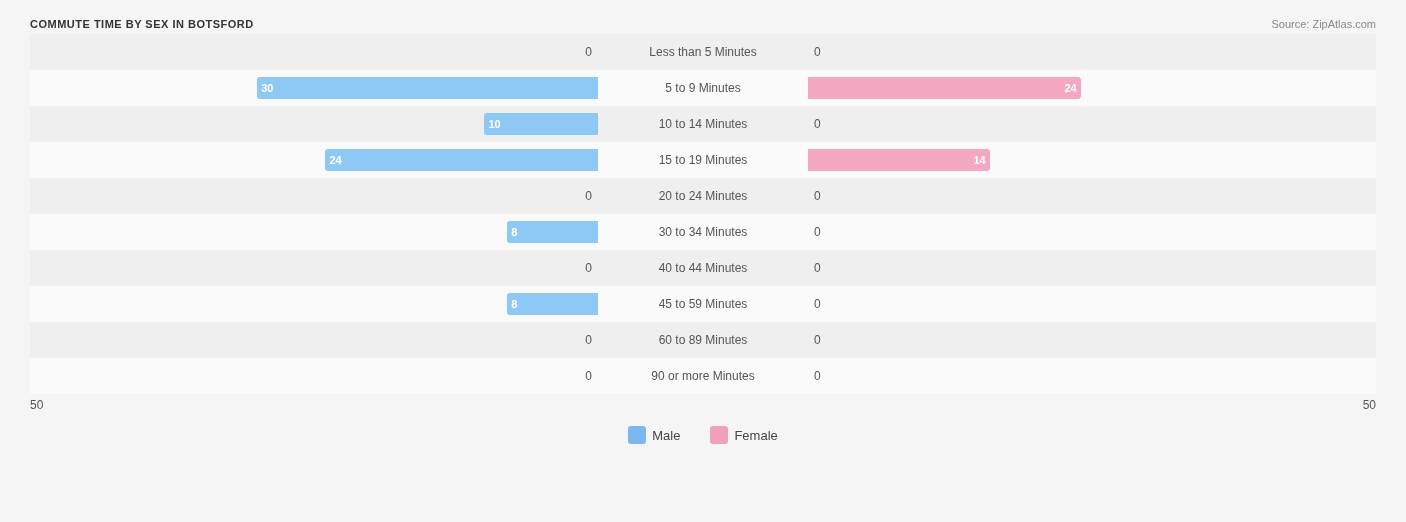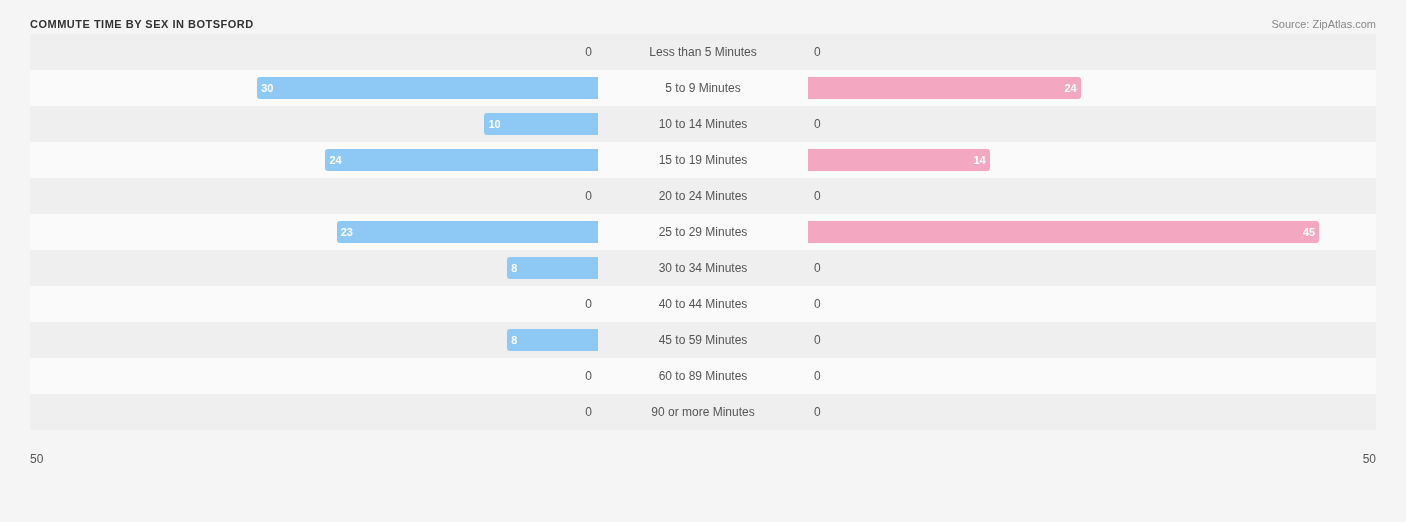--- a/index.html
+++ b/index.html
@@ -28,21 +28,21 @@
       position: absolute;
       top: 18px;
       right: 30px;
       font-size: 11px;
       color: #888;
     }
     
     .axis-row {
       display: flex;
       position: relative;
-      margin-top: 22px;
+      margin-top: 4px;
       height: 20px;
       text-align: right;
     }
     .axis-left {
       position: absolute;
       left: 0;
       font-size: 12px;
       color: #555;
     }
     .axis-right {
@@ -246,35 +246,20 @@
     <div class="half-right">
       <div class="female-bar" style="width: 0%;">
         
       </div>
       <span class="female-val">0</span>
     </div>
   </div>
       <div class="bar-row">
     <div class="half-left">
 
-      <div class="male-bar" style="width: 46%;">
-        <span class="male-val-inside">23</span>
-      </div>
-    </div>
-    <div class="center-label-abs">25 to 29 Minutes</div>
-    <div class="half-right">
-      <div class="female-bar" style="width: 90%;">
-        <span class="female-val-inside">45</span>
-      </div>
-
-    </div>
-  </div>
-      <div class="bar-row">
-    <div class="half-left">
-
       <div class="male-bar" style="width: 16%;">
         <span class="male-val-inside">8</span>
       </div>
     </div>
     <div class="center-label-abs">30 to 34 Minutes</div>
     <div class="half-right">
       <div class="female-bar" style="width: 0%;">
         
       </div>
       <span class="female-val">0</span>
@@ -340,13 +325,23 @@
       <span class="female-val">0</span>
     </div>
   </div>
     </div>
 
   <div class="axis-row">
     <span class="axis-left">50</span>
     <span class="axis-right">50</span>
   </div>
 
+  <div class="legend">
+    <div class="legend-item">
+      <div class="legend-box legend-box-male"></div>
+      <span>Male</span>
+    </div>
+    <div class="legend-item">
+      <div class="legend-box legend-box-female"></div>
+      <span>Female</span>
+    </div>
+  </div>
 </div>
 
 </body></html>

